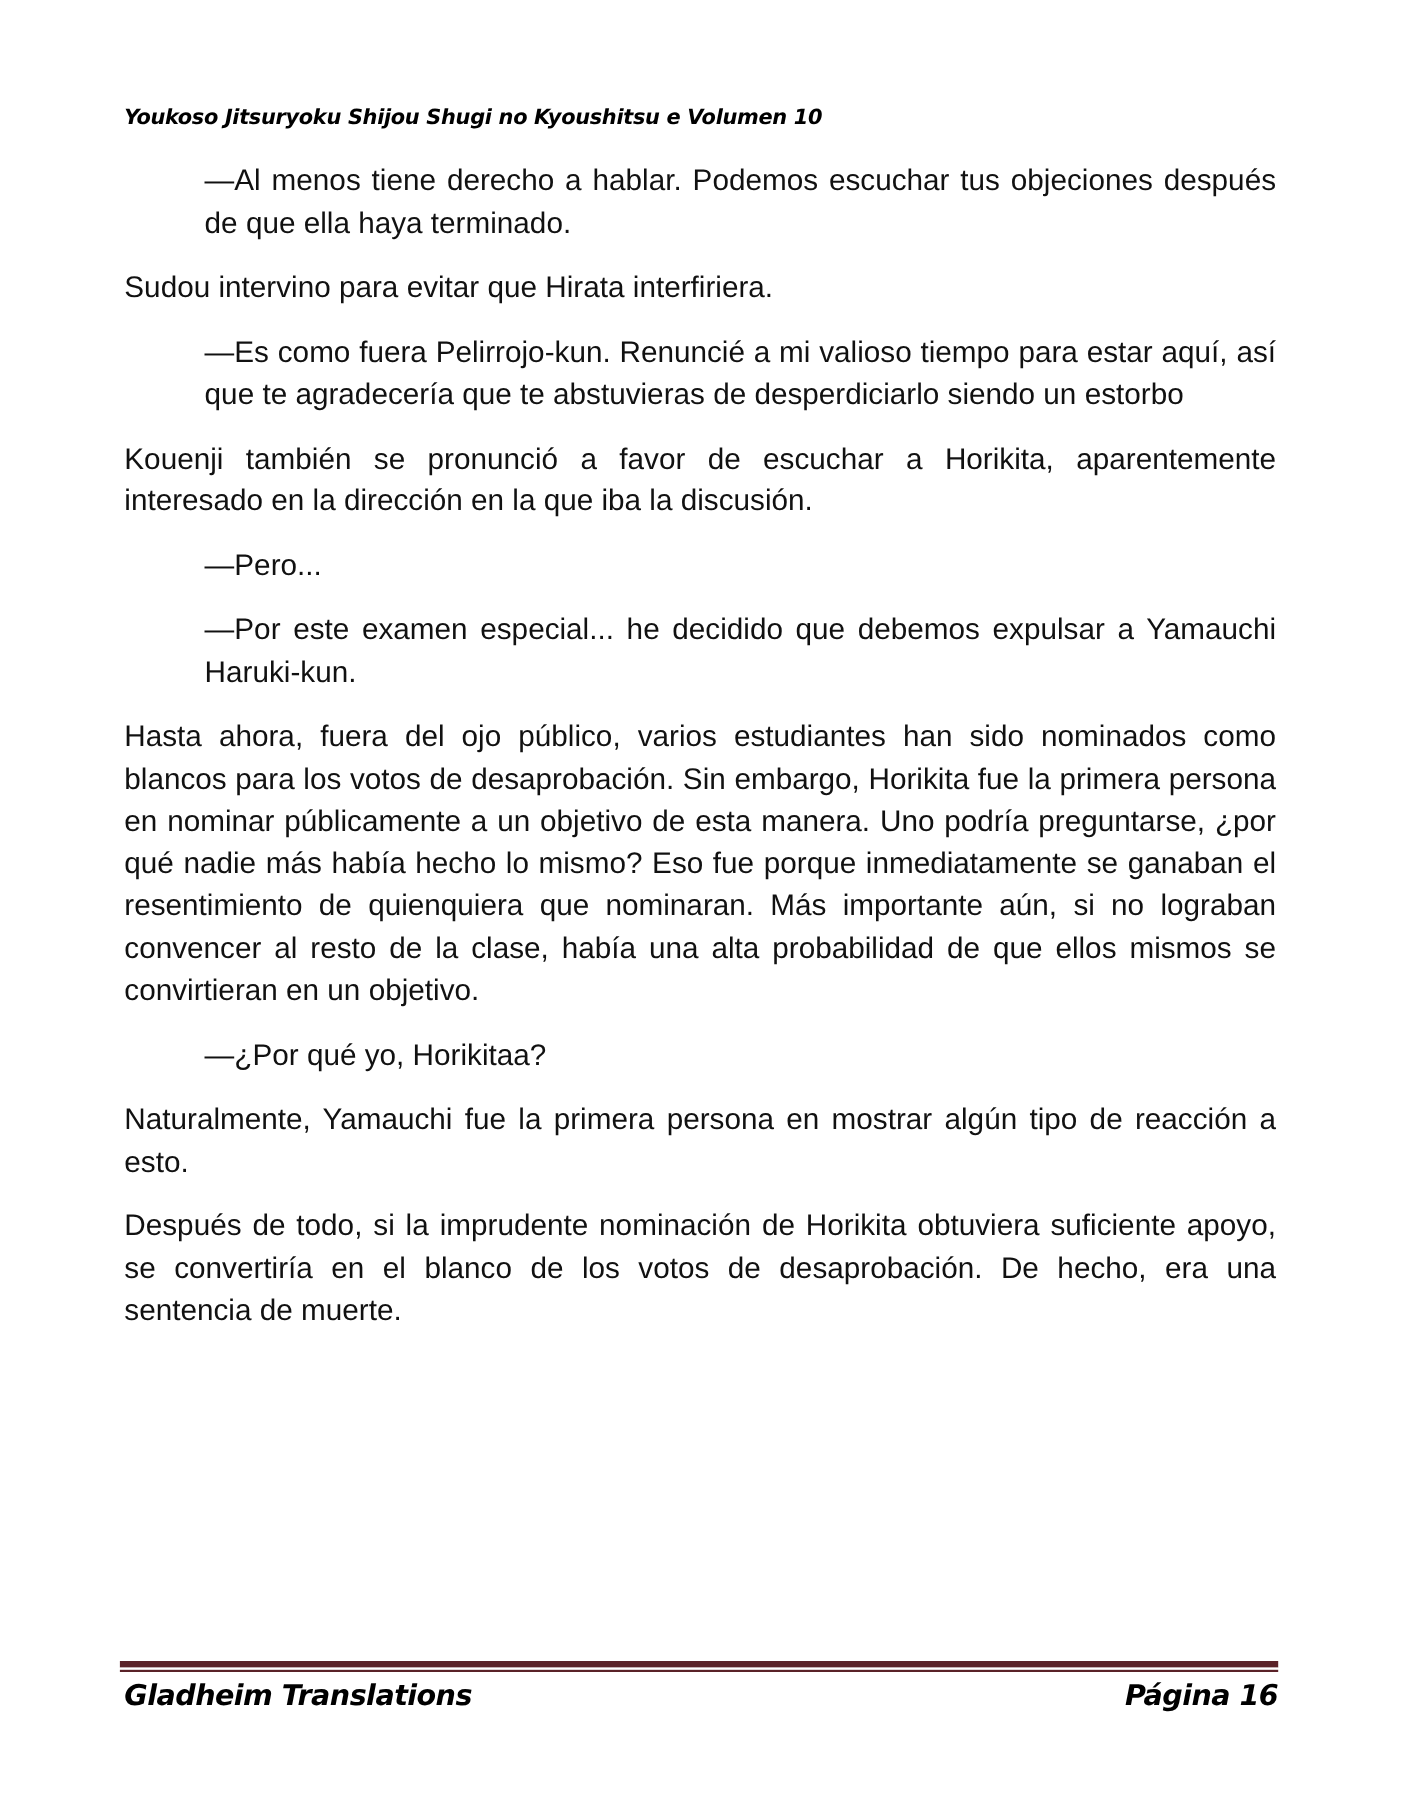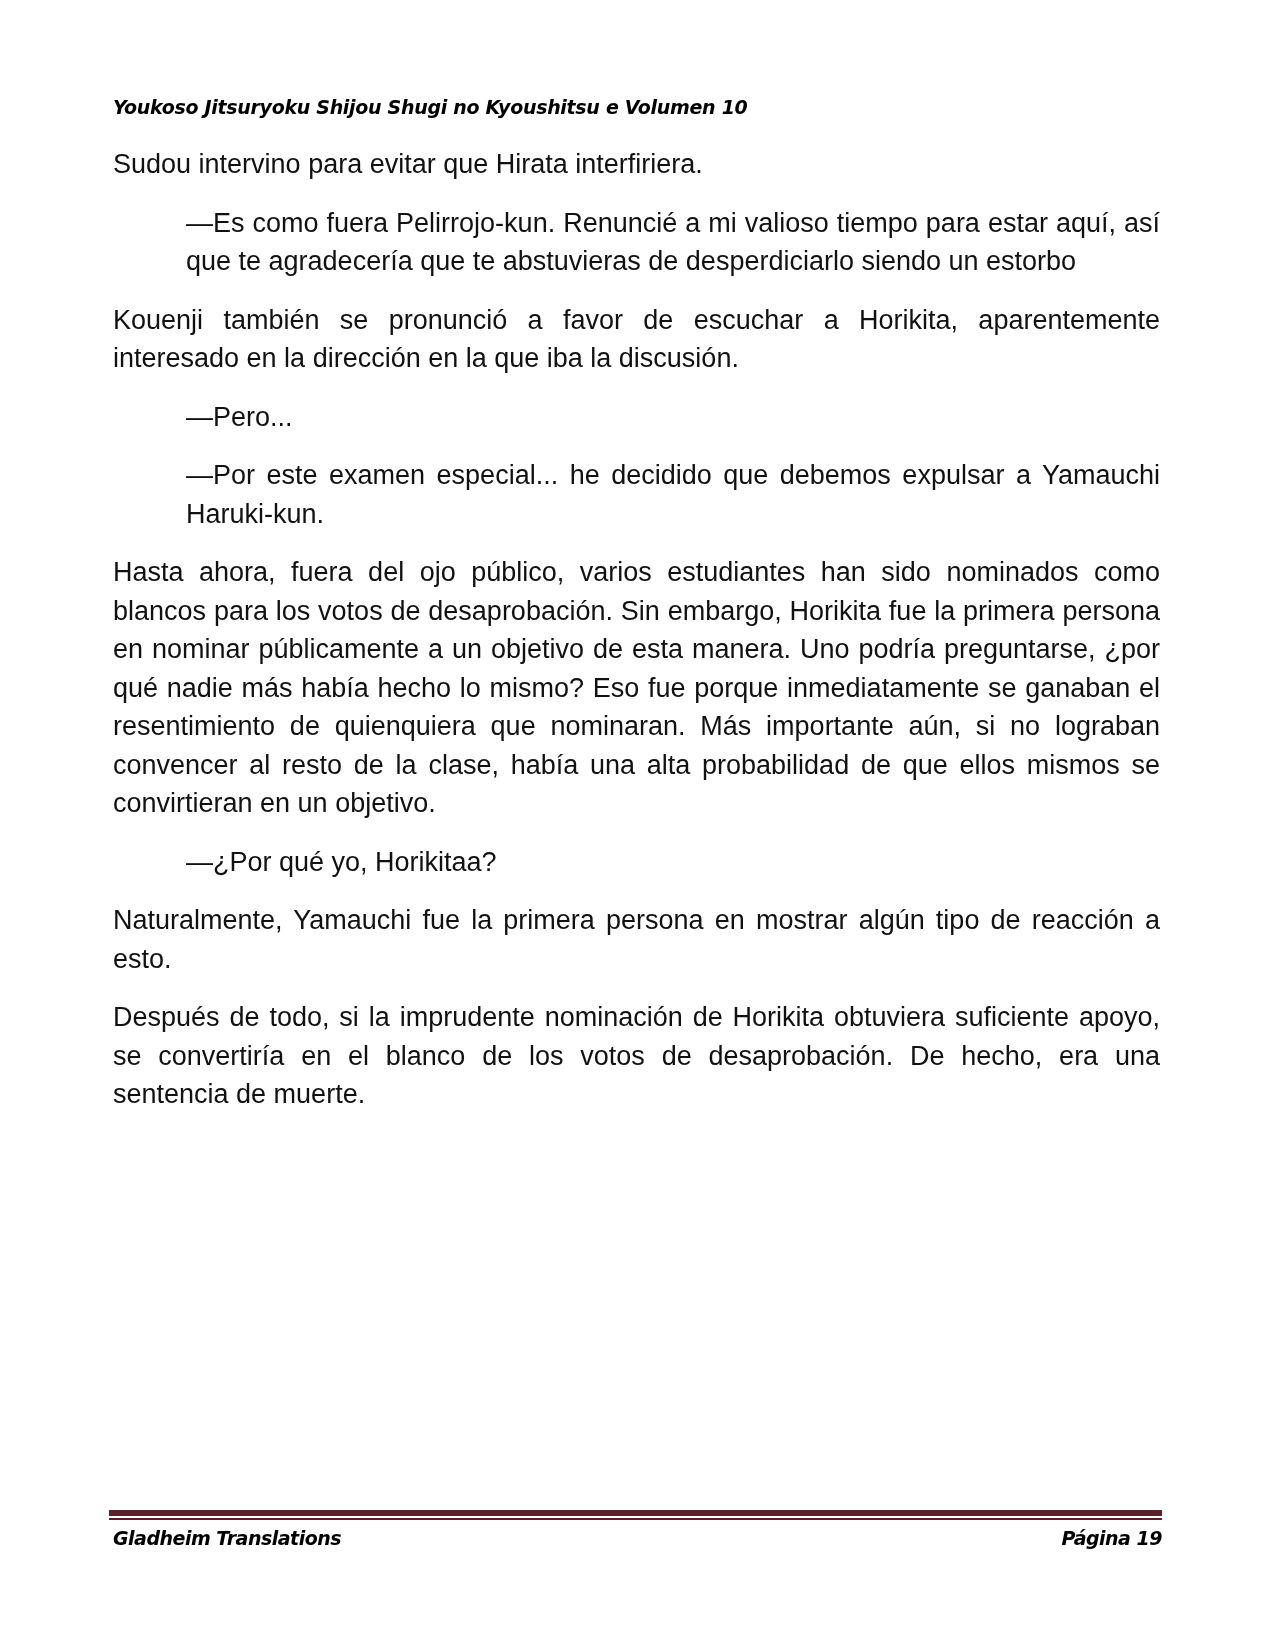--- a/index.html
+++ b/index.html
@@ -18,41 +18,42 @@
   .content p.dialog { padding-left: 73px; }
   .footer-rule {
     position: absolute; left: 109px; top: 1510px; width: 1053px;
   }
   .footer-rule .thick { height: 6px; background: #5a2228; }
   .footer-rule .gap { height: 2px; background: #fff; }
   .footer-rule .thin { height: 2px; background: #5a2228; }
   .footer-left, .footer-right {
     position: absolute; top: 1527px;
     font-family: "DejaVu Sans", sans-serif; font-weight: bold; font-style: italic;
-    font-size: 19px; color: #000; letter-spacing: -0.5px;
+    font-size: 26px; color: #000; letter-spacing: -0.5px;
   }
   .footer-left { left: 113px; }
   .footer-right { right: 113px; }
 </style>
 </head>
 <body>
 
 <div class="header">Youkoso Jitsuryoku Shijou Shugi no Kyoushitsu e Volumen 10</div>
 
 <div class="content">
+  <p class="dialog">—Al menos tiene derecho a hablar. Podemos escuchar tus objeciones después de que ella haya terminado.</p>
   <p class="narration">Sudou intervino para evitar que Hirata interfiriera.</p>
   <p class="dialog">—Es como fuera Pelirrojo-kun. Renuncié a mi valioso tiempo para estar aquí, así que te agradecería que te abstuvieras de desperdiciarlo siendo un estorbo</p>
   <p class="narration">Kouenji también se pronunció a favor de escuchar a Horikita, aparentemente interesado en la dirección en la que iba la discusión.</p>
   <p class="dialog">—Pero...</p>
   <p class="dialog">—Por este examen especial... he decidido que debemos expulsar a Yamauchi Haruki-kun.</p>
   <p class="narration">Hasta ahora, fuera del ojo público, varios estudiantes han sido nominados como blancos para los votos de desaprobación. Sin embargo, Horikita fue la primera persona en nominar públicamente a un objetivo de esta manera. Uno podría preguntarse, ¿por qué nadie más había hecho lo mismo? Eso fue porque inmediatamente se ganaban el resentimiento de quienquiera que nominaran. Más importante aún, si no lograban convencer al resto de la clase, había una alta probabilidad de que ellos mismos se convirtieran en un objetivo.</p>
   <p class="dialog">—¿Por qué yo, Horikitaa?</p>
   <p class="narration">Naturalmente, Yamauchi fue la primera persona en mostrar algún tipo de reacción a esto.</p>
   <p class="narration">Después de todo, si la imprudente nominación de Horikita obtuviera suficiente apoyo, se convertiría en el blanco de los votos de desaprobación. De hecho, era una sentencia de muerte.</p>
 </div>
 
 <div class="footer-rule">
   <div class="thick"></div>
   <div class="gap"></div>
   <div class="thin"></div>
 </div>
 <div class="footer-left">Gladheim Translations</div>
-<div class="footer-right">Página 19</div>
+<div class="footer-right">Página 16</div>
 
 </body></html>

